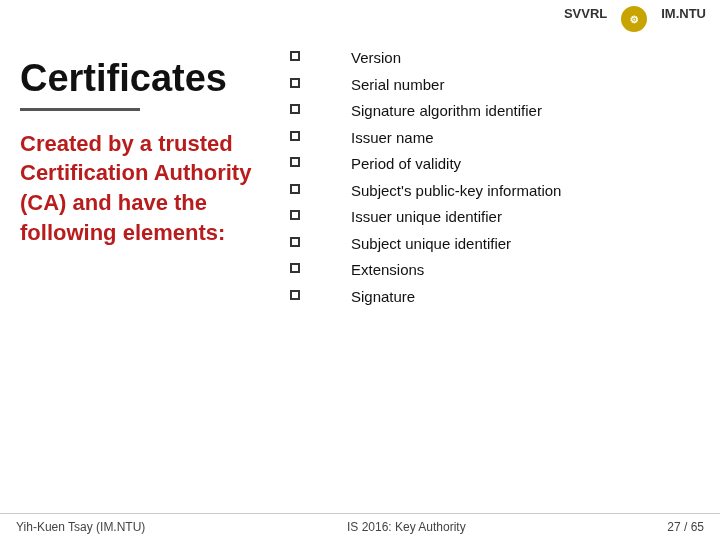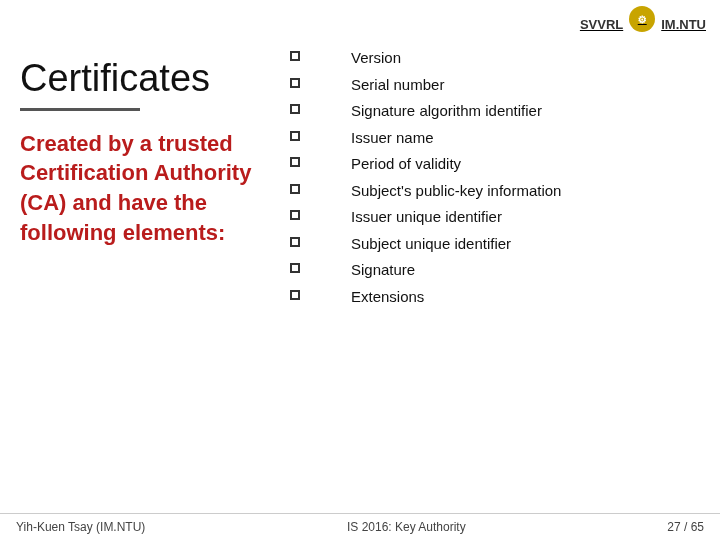--- a/index.html
+++ b/index.html
@@ -9,24 +9,23 @@
       background: #ffffff;
       font-family: Arial, sans-serif;
       position: relative;
       overflow: hidden;
     }
 
     
     .header {
       display: flex;
       justify-content: flex-end;
-      align-items: flex-end;
+      align-items: flex-start;
       padding: 6px 14px;
-      gap: 6px;
-      text-decoration: underline;
+      gap: 14px;
     }
     .header-logo-text {
       font-size: 13px;
       font-weight: bold;
       color: #333;
     }
     .logo-circle {
       width: 26px;
       height: 26px;
       border-radius: 50%;
@@ -49,21 +48,21 @@
 
     
     .left-panel {
       width: 260px;
       flex-shrink: 0;
       padding-right: 20px;
       padding-top: 10px;
     }
     .cert-title {
       font-size: 38px;
-      font-weight: normal;
+      font-weight: bold;
       color: #111;
       line-height: 1.1;
       margin-bottom: 8px;
     }
     .divider-line {
       width: 120px;
       height: 3px;
       background: #555;
       margin-bottom: 18px;
     }
@@ -167,25 +166,25 @@
         <li class="bullet-item">
           <span class="bullet-square"></span>
           <span class="bullet-text">Issuer unique identifier</span>
         </li>
         <li class="bullet-item">
           <span class="bullet-square"></span>
           <span class="bullet-text">Subject unique identifier</span>
         </li>
         <li class="bullet-item">
           <span class="bullet-square"></span>
-          <span class="bullet-text">Signature</span>
+          <span class="bullet-text">Extensions</span>
         </li>
         <li class="bullet-item">
           <span class="bullet-square"></span>
-          <span class="bullet-text">Extensions</span>
+          <span class="bullet-text">Signature</span>
         </li>
       </ul>
   </div>
 </div>
 
 <div class="footer">
   <span>Yih-Kuen Tsay (IM.NTU)</span>
   <span>IS 2016: Key Authority</span>
   <span>27 / 65</span>
 </div>

